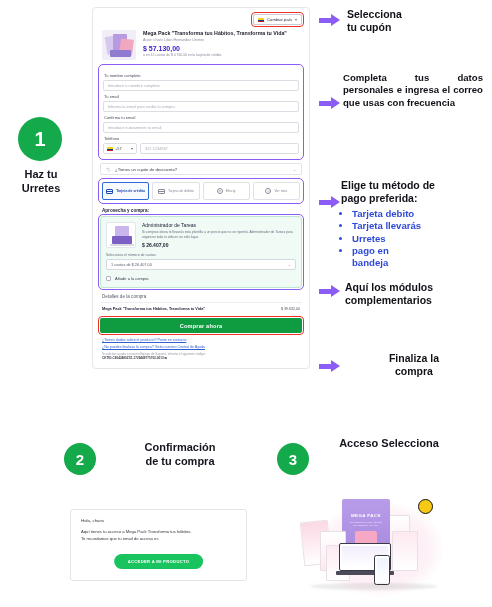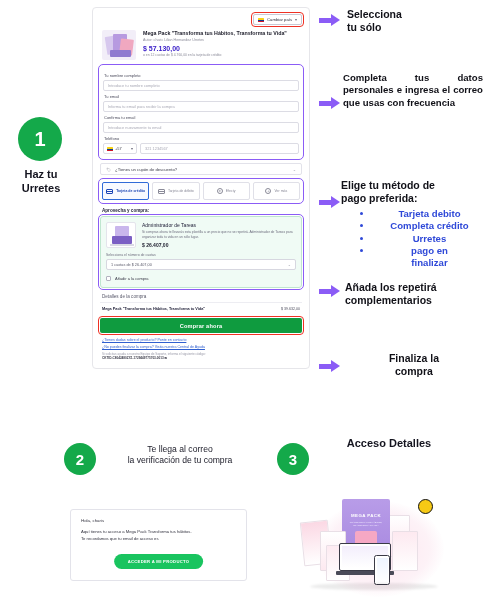--- a/index.html
+++ b/index.html
@@ -122,21 +122,21 @@
   .foot { margin-top: 5px; padding: 0 2px; }
   .foot a { display: block; font-size: 3.6px; color: #2f5fd0; text-decoration: underline; margin-bottom: 3px; }
   .foot .small { font-size: 3.1px; color: #9a9aa8; line-height: 1.4; }
   .foot .code { font-size: 3.1px; color: #3b3b49; font-weight: bold; }
 
   
   .anno { position: absolute; color: #111118; }
   .anno .h { font-size: 10.5px; font-weight: bold; line-height: 1.22; }
   .anno .j { font-size: 9.6px; font-weight: bold; line-height: 1.3; text-align: justify; }
   .bullets { margin: 3px 0 0 10px; }
-  .bullets li { font-size: 9.6px; font-weight: bold; color: #2f49d8; line-height: 1.3; list-style: disc; margin-left: 22px; text-align: center; }
+  .bullets li { font-size: 9.6px; font-weight: bold; color: #2f49d8; line-height: 1.3; list-style: disc; margin-left: 1px; }
 
   .arrow { position: absolute; width: 22px; height: 12px; }
   .arrow .shaft { position: absolute; left: 0; top: 3.5px; width: 13px; height: 5px; background: #8b5cf6; }
   .arrow .head {
     position: absolute; left: 12px; top: 0; width: 0; height: 0;
     border-top: 6px solid transparent; border-bottom: 6px solid transparent;
     border-left: 9px solid #8b5cf6;
   }
 
   
@@ -311,74 +311,74 @@
     <div class="t" style="white-space:pre-line">Haz tu
 Urretes</div>
   </div>
 
   <div class="arrow" style="left:319px; top:14px;">
     <span class="shaft"></span>
       <span class="head"></span>
   </div>
   <div class="anno" style="left:347px; top:8px; width:130px;">
     <div class="h" style="white-space:pre-line">Selecciona
-tu sólo</div>
+tu cupón</div>
   </div>
 
   <div class="arrow" style="left:319px; top:97px;">
     <span class="shaft"></span>
       <span class="head"></span>
   </div>
   <div class="anno" style="left:343px; top:72px; width:140px;">
     <div class="j">Completa tus datos personales e ingresa el correo que usas con frecuencia</div>
   </div>
 
   <div class="anno" style="left:341px; top:179px; width:145px;">
     <div class="h" style="white-space:pre-line">Elige tu método de
 pago preferida:</div>
     <ul class="bullets">
       <li style="white-space:pre-line">Tarjeta debito</li>
-      <li style="white-space:pre-line">Completa crédito</li>
+      <li style="white-space:pre-line">Tarjeta llevarás</li>
       <li style="white-space:pre-line">Urretes</li>
       <li style="white-space:pre-line">pago en
-finalizar</li>
+bandeja</li>
     </ul>
   </div>
   <div class="arrow" style="left:319px; top:196px;">
     <span class="shaft"></span>
       <span class="head"></span>
   </div>
 
   <div class="arrow" style="left:319px; top:285px;">
     <span class="shaft"></span>
       <span class="head"></span>
   </div>
   <div class="anno" style="left:345px; top:281px; width:145px;">
-    <div class="h" style="white-space:pre-line">Añada los repetirá
+    <div class="h" style="white-space:pre-line">Aquí los módulos
 complementarios</div>
   </div>
 
   <div class="arrow" style="left:319px; top:360px;">
     <span class="shaft"></span>
       <span class="head"></span>
   </div>
   <div class="anno" style="left:349px; top:352px; width:130px; text-align:center;">
     <div class="h" style="white-space:pre-line">Finaliza la
 compra</div>
   </div>
 
   <div class="step-circle" style="left:64px; top:443px; width:32px; height:32px; font-size:15px;">2</div>
   <div class="step-cap" style="left:100px; top:441px; width:160px;">
-    <div class="s" style="white-space:pre-line">Te llega al correo
-la verificación de tu compra</div>
+    <div class="t" style="white-space:pre-line">Confirmación
+de tu compra</div>
   </div>
 
   <div class="step-circle" style="left:277px; top:443px; width:32px; height:32px; font-size:15px;">3</div>
   <div class="step-cap" style="left:300px; top:437px; width:178px;">
-    <div class="t" style="white-space:pre-line">Acceso Detalles</div>
+    <div class="t" style="white-space:pre-line">Acceso Selecciona</div>
   </div>
 
   <div class="email-card">
     <div class="email-hi">Hola, charis</div>
     <div class="email-b" style="white-space:pre-line">Aquí tienes tu acceso a Mega Pack Transforma tus hábitos.
 Te recordamos que tu email de acceso es</div>
     <div class="email-btn">ACCEDER A MI PRODUCTO</div>
   </div>
 
   <div class="mock">

